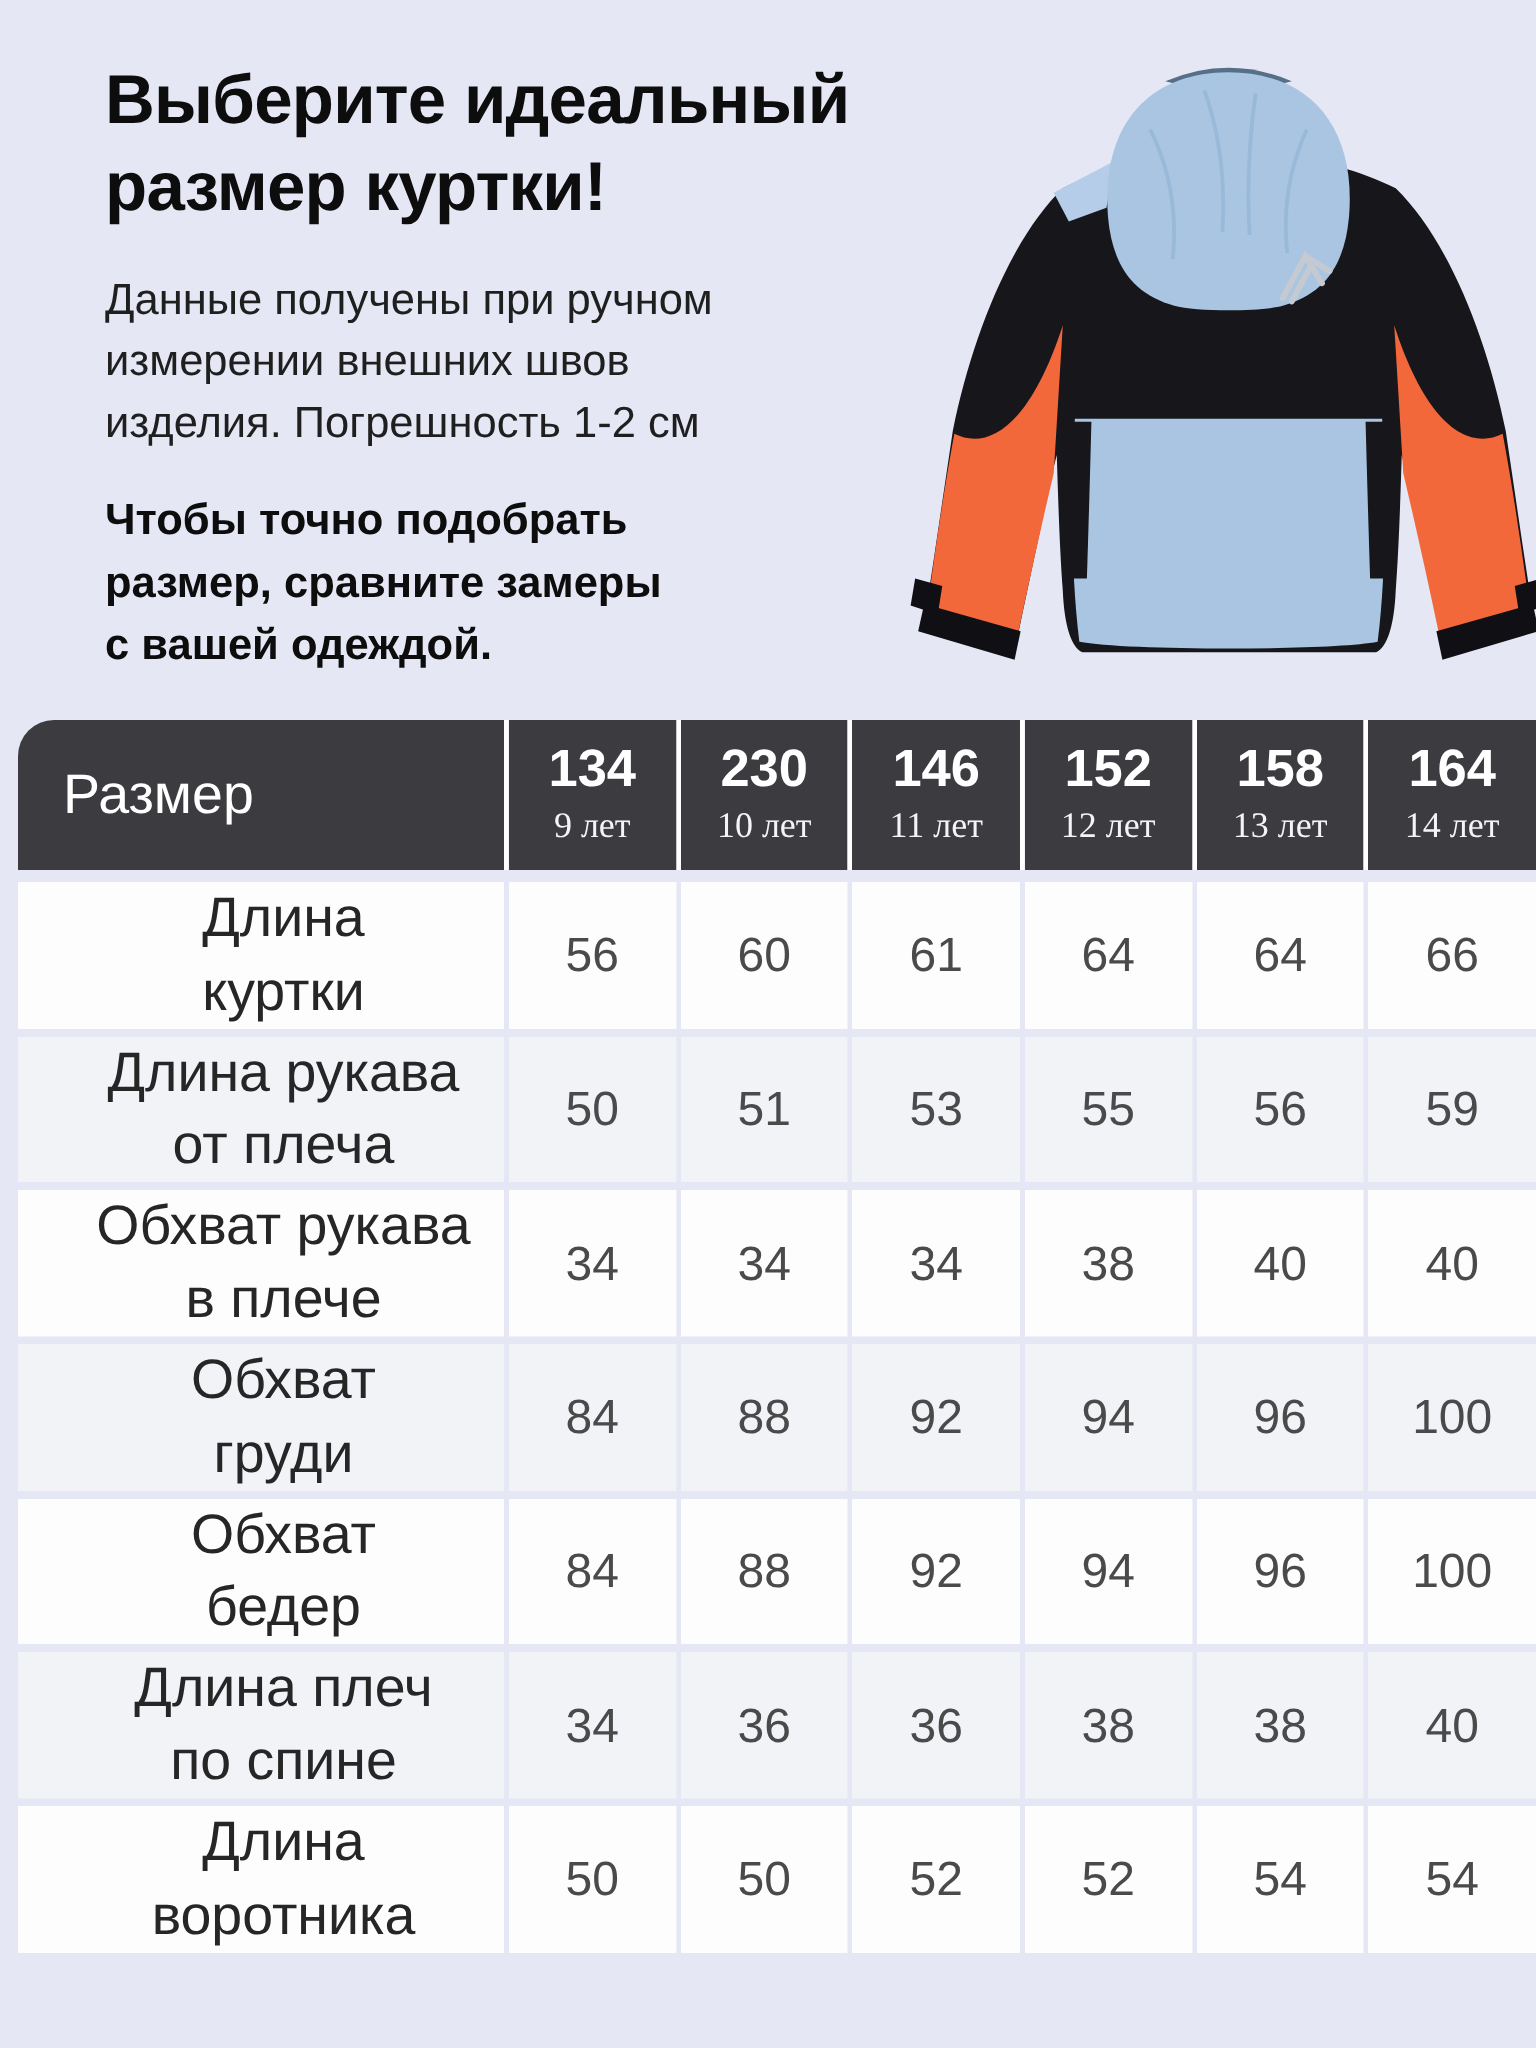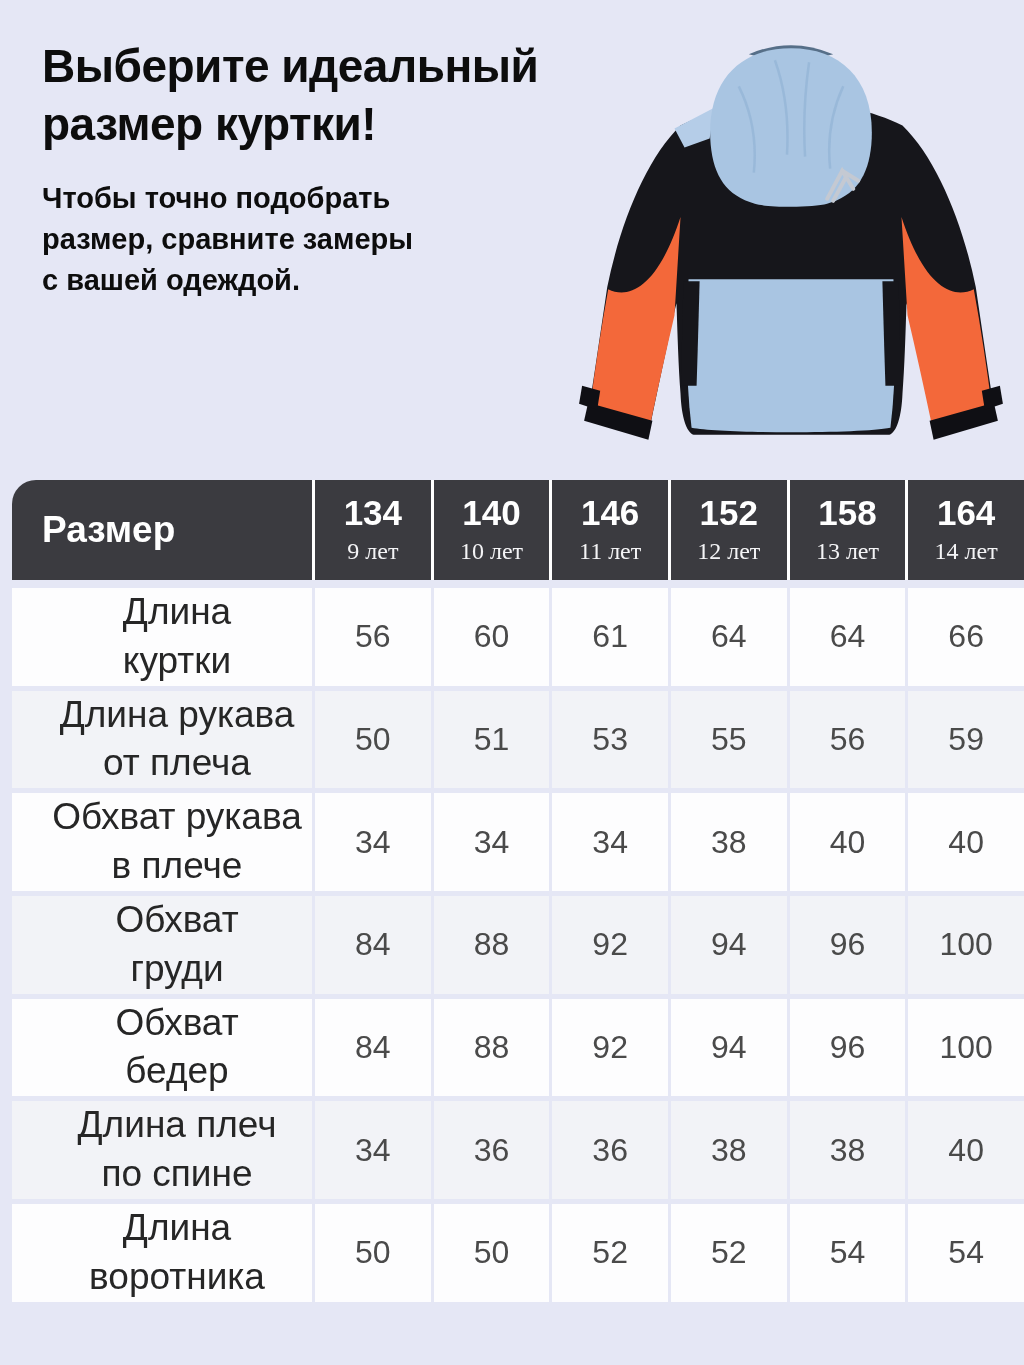--- a/index.html
+++ b/index.html
@@ -6,21 +6,21 @@
   html, body {
     width: 1024px; height: 1365px;
     background: #e5e7f5;
     overflow: hidden;
     font-family: "Liberation Sans", sans-serif;
     color: #161616;
   }
   .page { position: relative; width: 1024px; height: 1365px; }
 
   
-  .top { position: relative; height: 404px; }
+  .top { position: relative; height: 404px; margin-left: 28px; }
   .intro { position: absolute; left: 42px; top: 38px; width: 540px; }
   .intro h1 {
     font-size: 46px; font-weight: bold; line-height: 1.26;
     white-space: pre-line; color: #0d0d0d; letter-spacing: -0.5px;
   }
   .intro .note {
     margin-top: 26px; font-size: 29px; line-height: 1.42;
     white-space: pre-line; color: #1f1f1f;
   }
   .intro .advice {
@@ -38,23 +38,23 @@
     width: 1012px;
     border-collapse: separate; border-spacing: 0;
     table-layout: fixed;
   }
   thead th {
     background: #3b3b40; background-clip: padding-box;
     color: #ffffff; height: 100px; vertical-align: middle;
     border: 0 solid transparent;
   }
   thead th:first-child {
-    width: 300px; border-top-left-radius: 24px;
+    width: 324px; border-top-left-radius: 24px;
     text-align: left; padding-left: 30px;
-    font-size: 37px; font-weight: bold;
+    font-size: 37px; font-weight: normal;
   }
   thead th + th { border-left: 3px solid #ffffff; }
   thead th .sz  { display: block; font-size: 35px; font-weight: bold; line-height: 1.05; text-align: center; }
   thead th .age { display: block; font-size: 24px; font-weight: normal; margin-top: 6px; text-align: center; color: #f4f4f6; font-family: Liberation Serif, serif; }
 
   tbody td {
     background: #fdfdfe; background-clip: padding-box;
     height: 97px; vertical-align: middle;
     text-align: center; font-size: 32px; color: #4a4a4a;
     border-top: 5px solid transparent;
@@ -70,20 +70,23 @@
 </style>
 </head>
 <body>
 
 <div class="page">
 
   <div class="top">
     <div class="intro">
       <h1>Выберите идеальный
 размер куртки!</h1>
+      <p class="note">Данные получены при ручном
+измерении внешних швов
+изделия. Погрешность 1-2 см</p>
       <p class="advice">Чтобы точно подобрать
 размер, сравните замеры
 с вашей одеждой.</p>
     </div>
 
     <div class="jacket">
       <svg viewBox="0 0 464 440">
 
         <path d="M190 36 Q232 18 274 36 Q232 48 190 36 Z" fill="#566f88"></path>
 
@@ -127,21 +130,21 @@
         <col>
       </colgroup>
     <thead>
       <tr>
         <th>Размер</th>
         <th>
           <span class="sz">134</span>
           <span class="age">9 лет</span>
         </th>
         <th>
-          <span class="sz">140</span>
+          <span class="sz">230</span>
           <span class="age">10 лет</span>
         </th>
         <th>
           <span class="sz">146</span>
           <span class="age">11 лет</span>
         </th>
         <th>
           <span class="sz">152</span>
           <span class="age">12 лет</span>
         </th>

